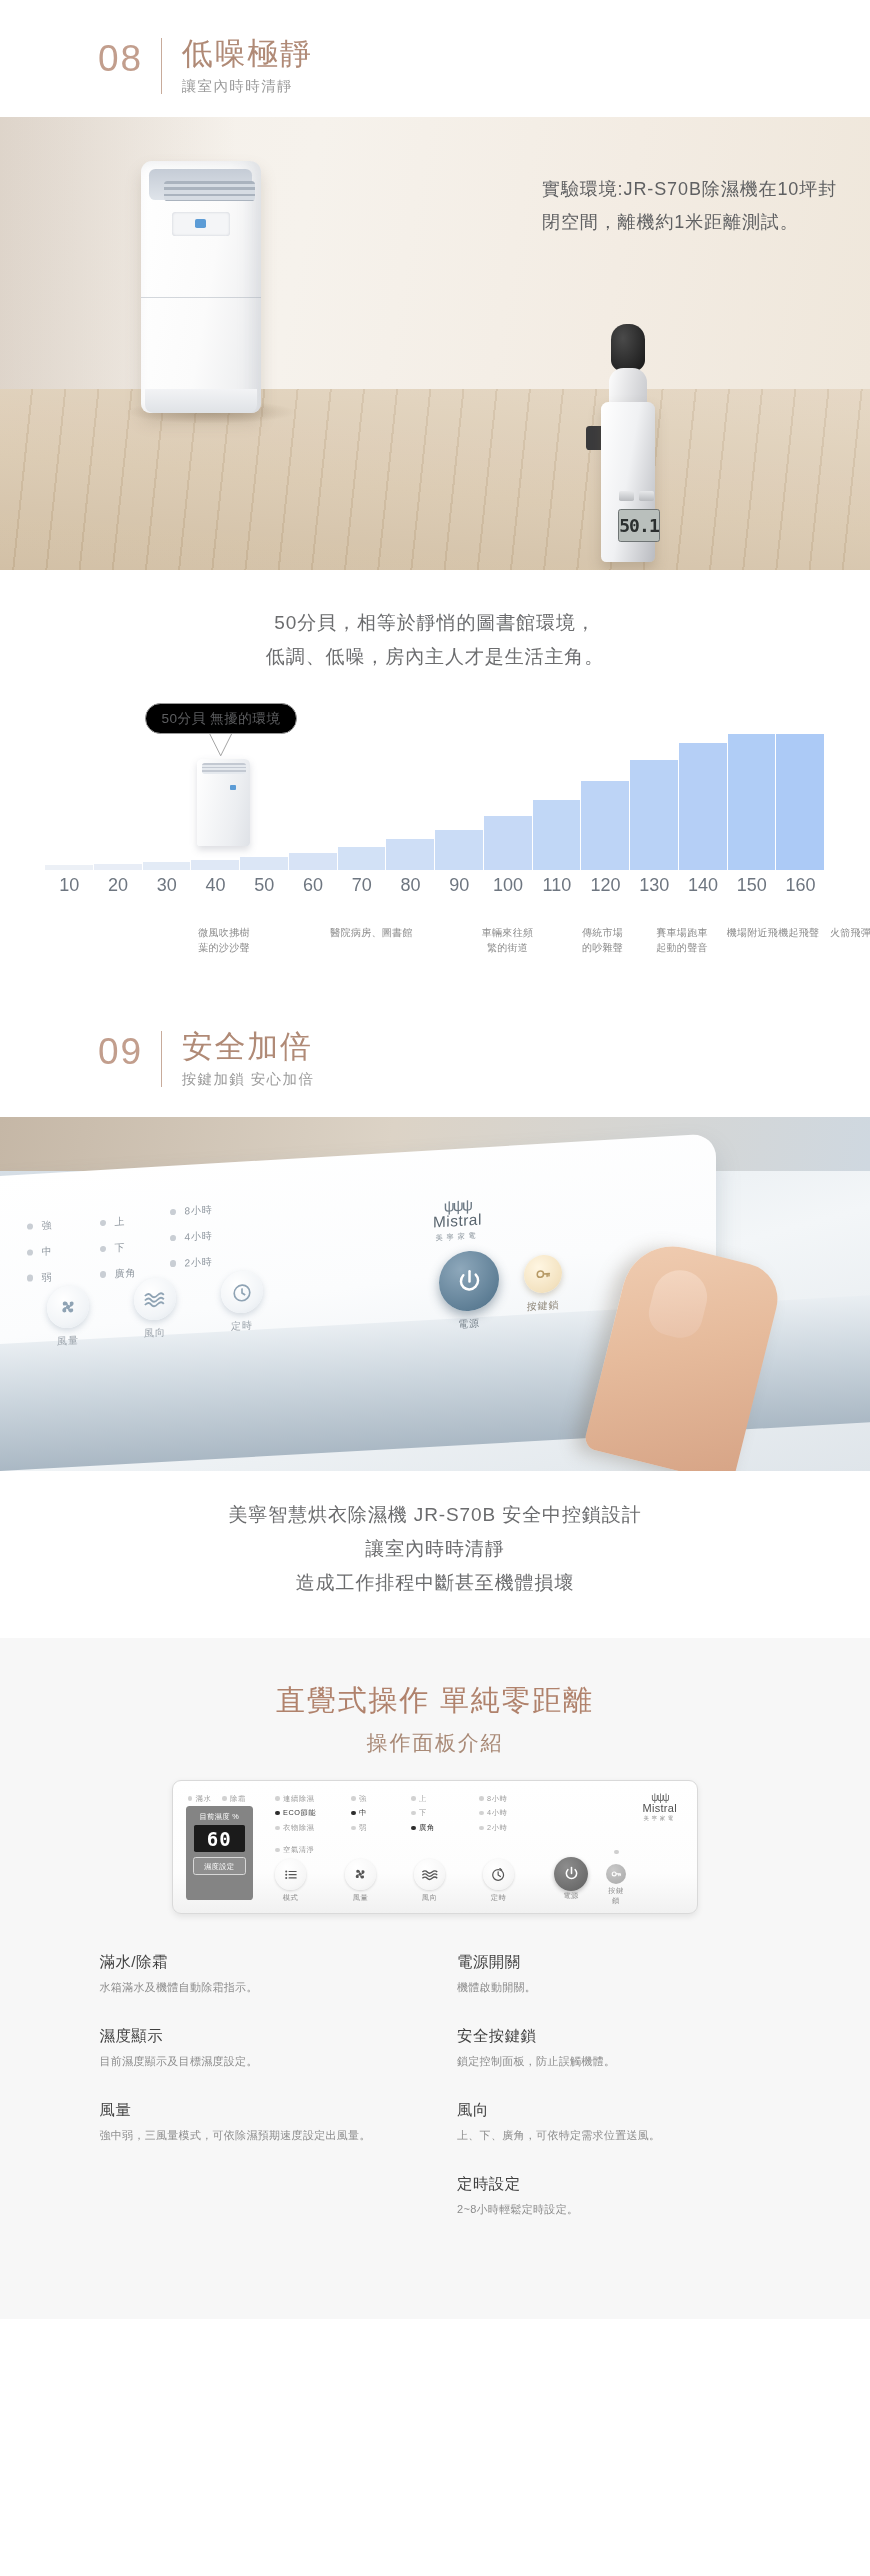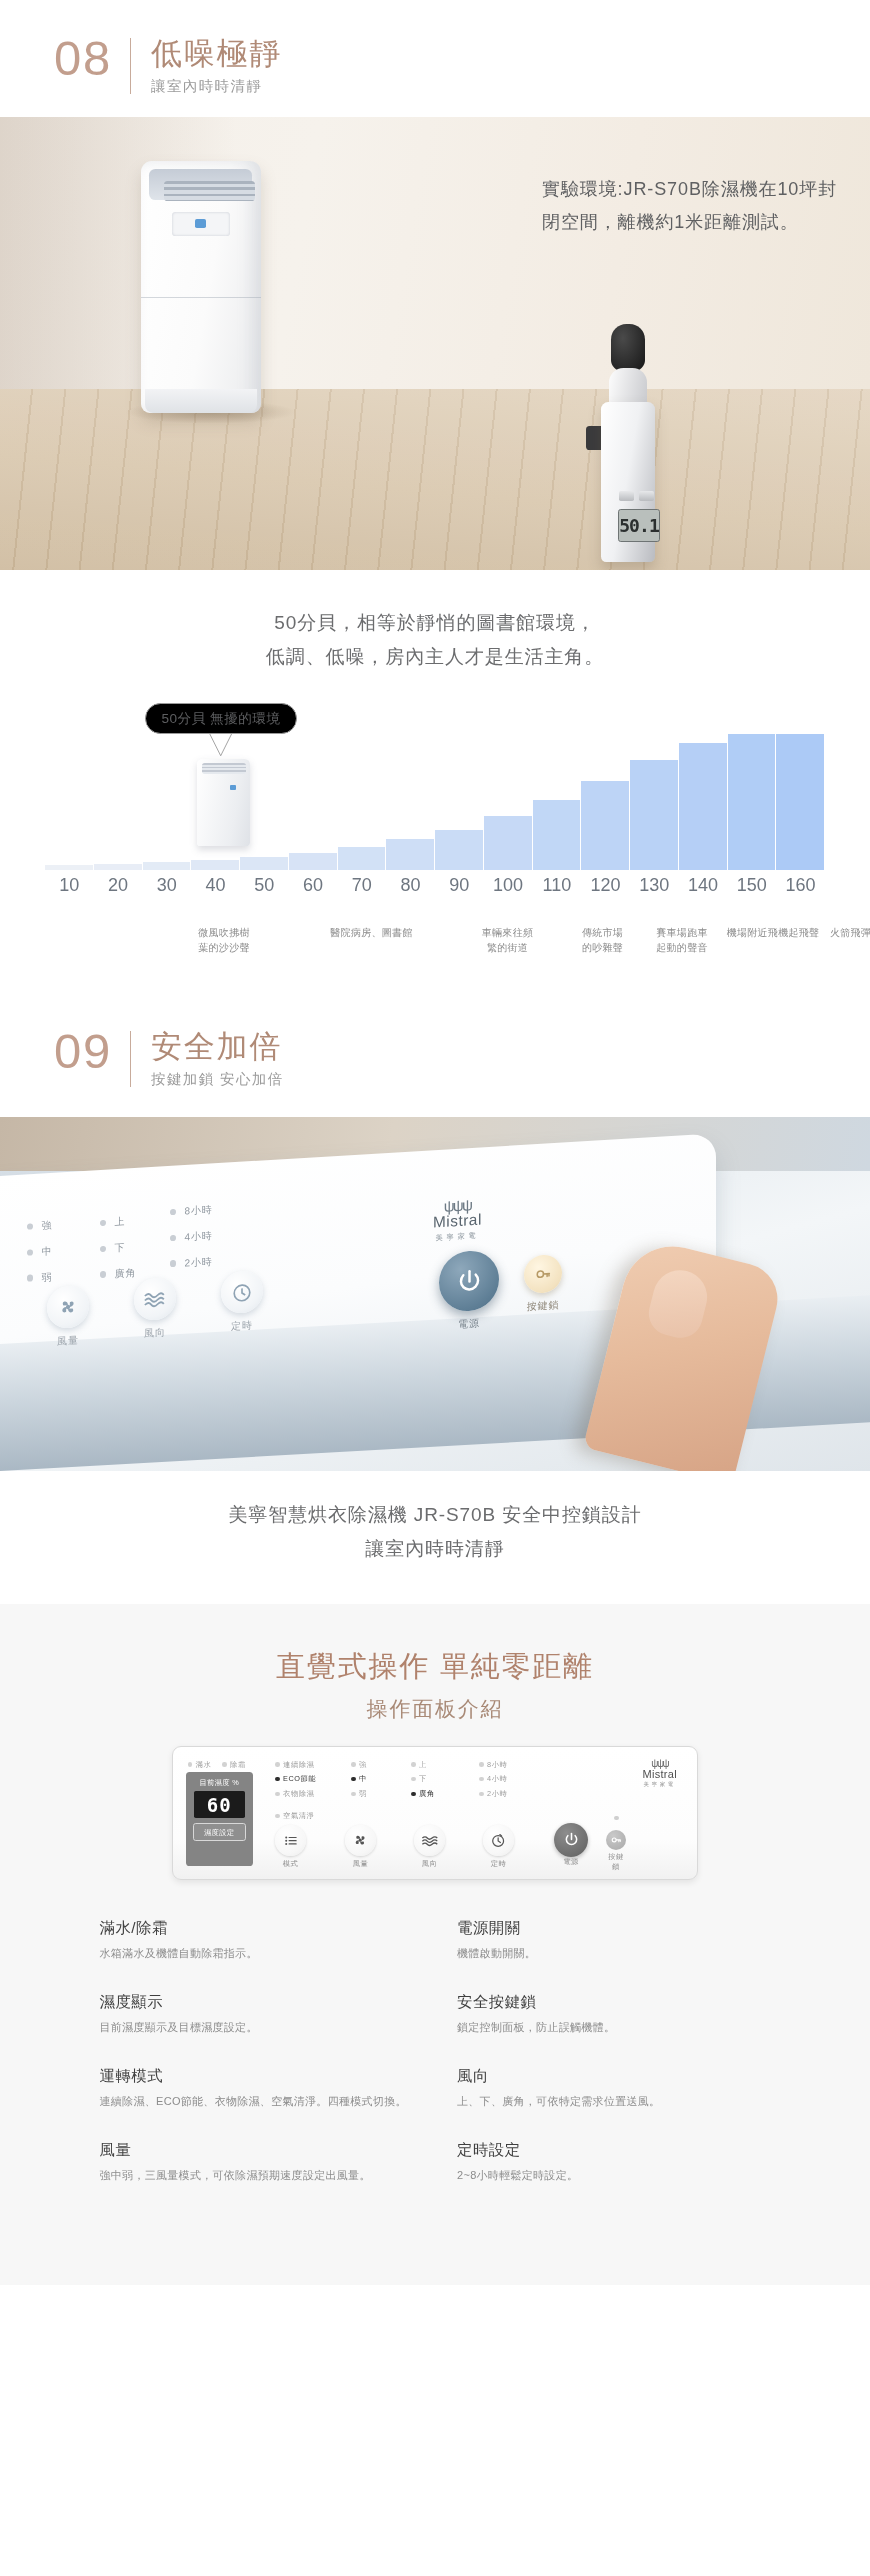--- a/index.html
+++ b/index.html
@@ -7,22 +7,22 @@
     width:870px;
     background:#ffffff;
     font-family:"Liberation Sans","DejaVu Sans",sans-serif;
     -webkit-font-smoothing:antialiased;
   }
   .page { width:870px; position:relative; overflow:hidden; }
 
   
   .sec-head { padding:34px 0 0 54px; display:flex; align-items:flex-start; }
   .sec-num {
-    font-size:49px; line-height:49px; color:#c29e8d; font-weight:300;
-    letter-spacing:1.8px; font-family:"Liberation Sans",sans-serif;
+    font-size:37px; line-height:49px; color:#c29e8d; font-weight:300;
+    letter-spacing:1.8px; font-family:"Liberation Sans",sans-serif;margin-left:44px;
   }
   .sec-rule { width:0.9px; background:#c8ab9b; margin:3.6px 20px 0 18px; height:56px; }
   .sec-titles { padding-top:1.8px; }
   .sec-title { font-size:31px; line-height:36px; color:#b08a76; letter-spacing:1.8px; font-weight:400; }
   .sec-sub  { font-size:14.5px; line-height:22px; color:#9b9b9b; letter-spacing:1.4px; margin-top:3.6px; }
 
   
   .photo-quiet {
     position:relative; width:870px; height:453px; margin-top:20px;
     background:
@@ -532,20 +532,21 @@
     </div>
 
     <div class="finger">
       <div class="finger-nail"></div>
     </div>
   </div>
 
   <div class="panel-copy">
     <div>美寧智慧烘衣除濕機 JR-S70B 安全中控鎖設計</div>
     <div>讓室內時時清靜</div>
+    <div>造成工作排程中斷甚至機體損壞</div>
   </div>
 
   <div class="intro-block">
     <div class="intro-title">直覺式操作 單純零距離</div>
     <div class="intro-sub">操作面板介紹</div>
 
     <div class="diagram">
 
       <div class="dg-ind" style="left:14.5px; top:12.7px;">
           <span class="dot"></span>
@@ -675,24 +676,20 @@
 
     <div class="features">
       <div class="fcol" id="feat-left">
           <div class="fitem">
             <h4>滿水/除霜</h4>
             <p>水箱滿水及機體自動除霜指示。</p>
           </div>
           <div class="fitem">
             <h4>濕度顯示</h4>
             <p>目前濕度顯示及目標濕度設定。</p>
-          </div>
-          <div class="fitem">
-            <h4>運轉模式</h4>
-            <p>連續除濕、ECO節能、衣物除濕、空氣清淨。四種模式切換。</p>
           </div>
           <div class="fitem">
             <h4>風量</h4>
             <p>強中弱，三風量模式，可依除濕預期速度設定出風量。</p>
           </div>
         </div>
       <div class="fcol" id="feat-right">
           <div class="fitem">
             <h4>電源開關</h4>
             <p>機體啟動開關。</p>

